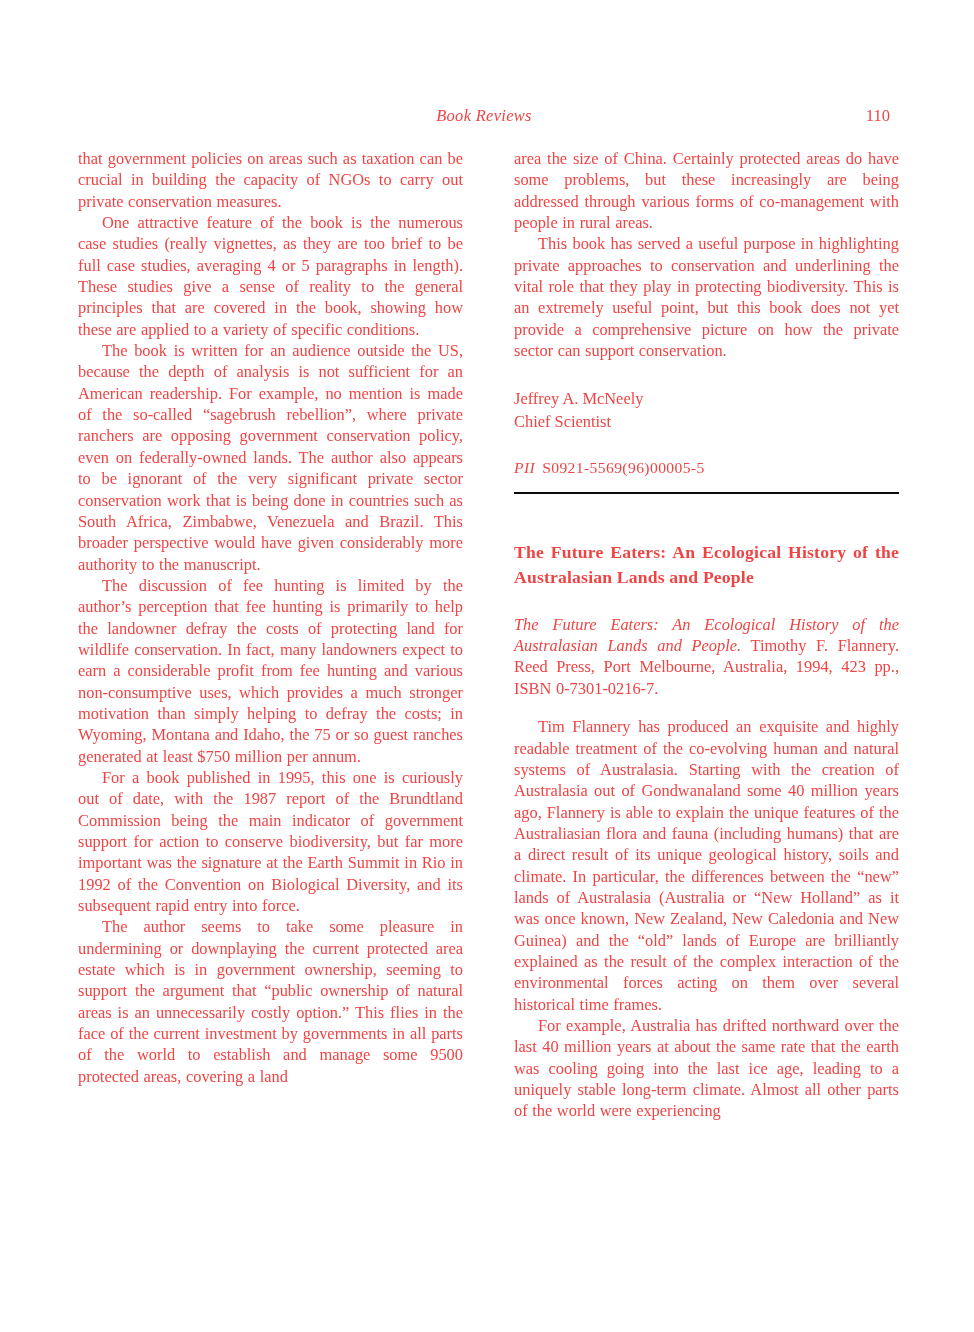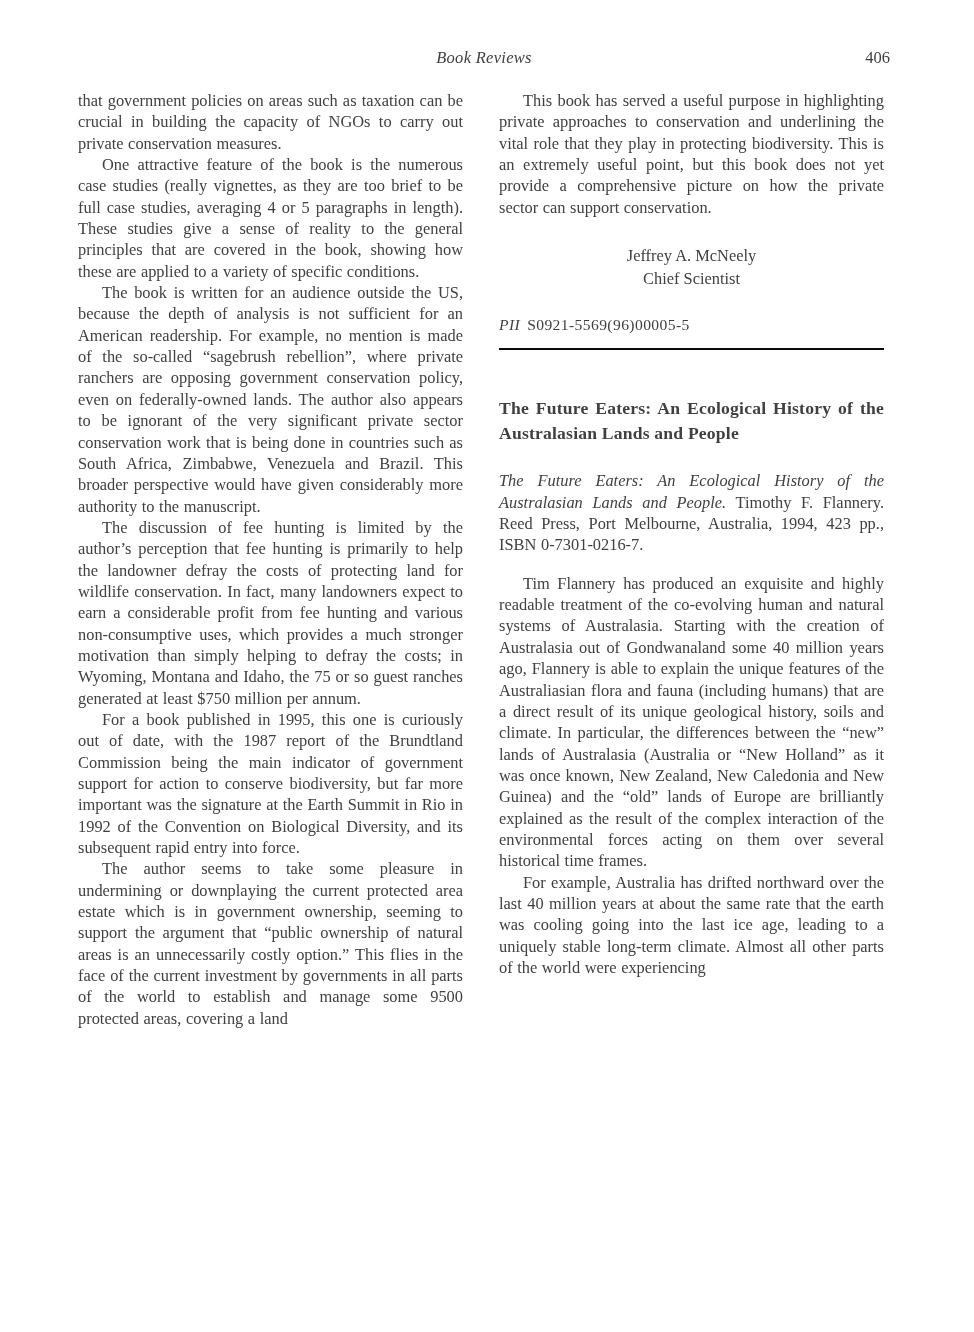--- a/index.html
+++ b/index.html
@@ -5,24 +5,24 @@
   html, body {
     margin: 0;
     padding: 0;
     background: #ffffff;
   }
   .page {
     position: relative;
     width: 974px;
     height: 1332px;
     background: #ffffff;
-    color: #404040;
+    color: #ef4444;
     font-family: "Liberation Serif", "DejaVu Serif", serif;
     box-sizing: border-box;
-    padding: 48px 84px 0 78px;
+    padding: 106px 84px 0 78px;
     overflow: hidden;
   }
   
   .page-header {
     position: relative;
     height: 22px;
     font-size: 16.5px;
     line-height: 20px;
   }
   .running-title {
@@ -34,21 +34,21 @@
   }
   .page-number {
     position: absolute;
     right: 0;
     top: 0;
     font-style: normal;
   }
   
   .columns {
     display: flex;
-    gap: 36px;
+    gap: 51px;
     margin-top: 20px;
   }
   .col {
     width: 385px;
     flex: 0 0 385px;
   }
   .col p {
     margin: 0;
     font-size: 16.4px;
     line-height: 21.35px;
@@ -58,21 +58,21 @@
     hyphens: auto;
     -webkit-hyphens: auto;
     word-spacing: 0.5px;
   }
   .col p.noindent {
     text-indent: 0;
   }
   
   .signature {
     margin-top: 26px;
-    text-align: center;
+    text-align: left;
     font-size: 16.4px;
     line-height: 23px;
   }
   .sig-role, .sig-affil {
   }
   
   .pii {
     margin-top: 24px !important;
     text-indent: 0 !important;
     text-align: left !important;
@@ -110,35 +110,36 @@
     margin-top: 17px !important;
   }
 </style>
 </head>
 <body>
 
 <div class="page">
 
   <header class="page-header">
     <div class="running-title">Book Reviews</div>
-    <div class="page-number">406</div>
+    <div class="page-number">110</div>
   </header>
 
   <main class="columns">
 
     <section class="col">
       <p class="noindent">that government policies on areas such as taxation can be crucial in building the capacity of NGOs to carry out private conservation measures.</p>
       <p>One attractive feature of the book is the numerous case studies (really vignettes, as they are too brief to be full case studies, averaging 4 or 5 paragraphs in length). These studies give a sense of reality to the general principles that are covered in the book, showing how these are applied to a variety of specific conditions.</p>
       <p>The book is written for an audience outside the US, because the depth of analysis is not sufficient for an American readership. For example, no mention is made of the so-called “sagebrush rebellion”, where private ranchers are opposing government conservation policy, even on federally-owned lands. The author also appears to be ignorant of the very significant private sector conservation work that is being done in countries such as South Africa, Zimbabwe, Venezuela and Brazil. This broader perspective would have given considerably more authority to the manuscript.</p>
       <p>The discussion of fee hunting is limited by the author’s perception that fee hunting is primarily to help the landowner defray the costs of protecting land for wildlife conservation. In fact, many landowners expect to earn a considerable profit from fee hunting and various non-consumptive uses, which provides a much stronger motivation than simply helping to defray the costs; in Wyoming, Montana and Idaho, the 75 or so guest ranches generated at least $750 million per annum.</p>
       <p>For a book published in 1995, this one is curiously out of date, with the 1987 report of the Brundtland Commission being the main indicator of government support for action to conserve biodiversity, but far more important was the signature at the Earth Summit in Rio in 1992 of the Convention on Biological Diversity, and its subsequent rapid entry into force.</p>
       <p>The author seems to take some pleasure in undermining or downplaying the current protected area estate which is in government ownership, seeming to support the argument that “public ownership of natural areas is an unnecessarily costly option.” This flies in the face of the current investment by governments in all parts of the world to establish and manage some 9500 protected areas, covering a land</p>
     </section>
 
     <section class="col">
+      <p class="noindent">area the size of China. Certainly protected areas do have some problems, but these increasingly are being addressed through various forms of co-management with people in rural areas.</p>
       <p>This book has served a useful purpose in highlighting private approaches to conservation and underlining the vital role that they play in protecting biodiversity. This is an extremely useful point, but this book does not yet provide a comprehensive picture on how the private sector can support conservation.</p>
 
       <div class="signature">
         <div class="sig-name">Jeffrey A. McNeely</div>
         <div class="sig-role">Chief Scientist</div>
       </div>
 
       <p class="pii noindent"><span class="pii-label">PII</span><span>S0921-5569(96)00005-5</span></p>
 
       <hr class="section-divider">

